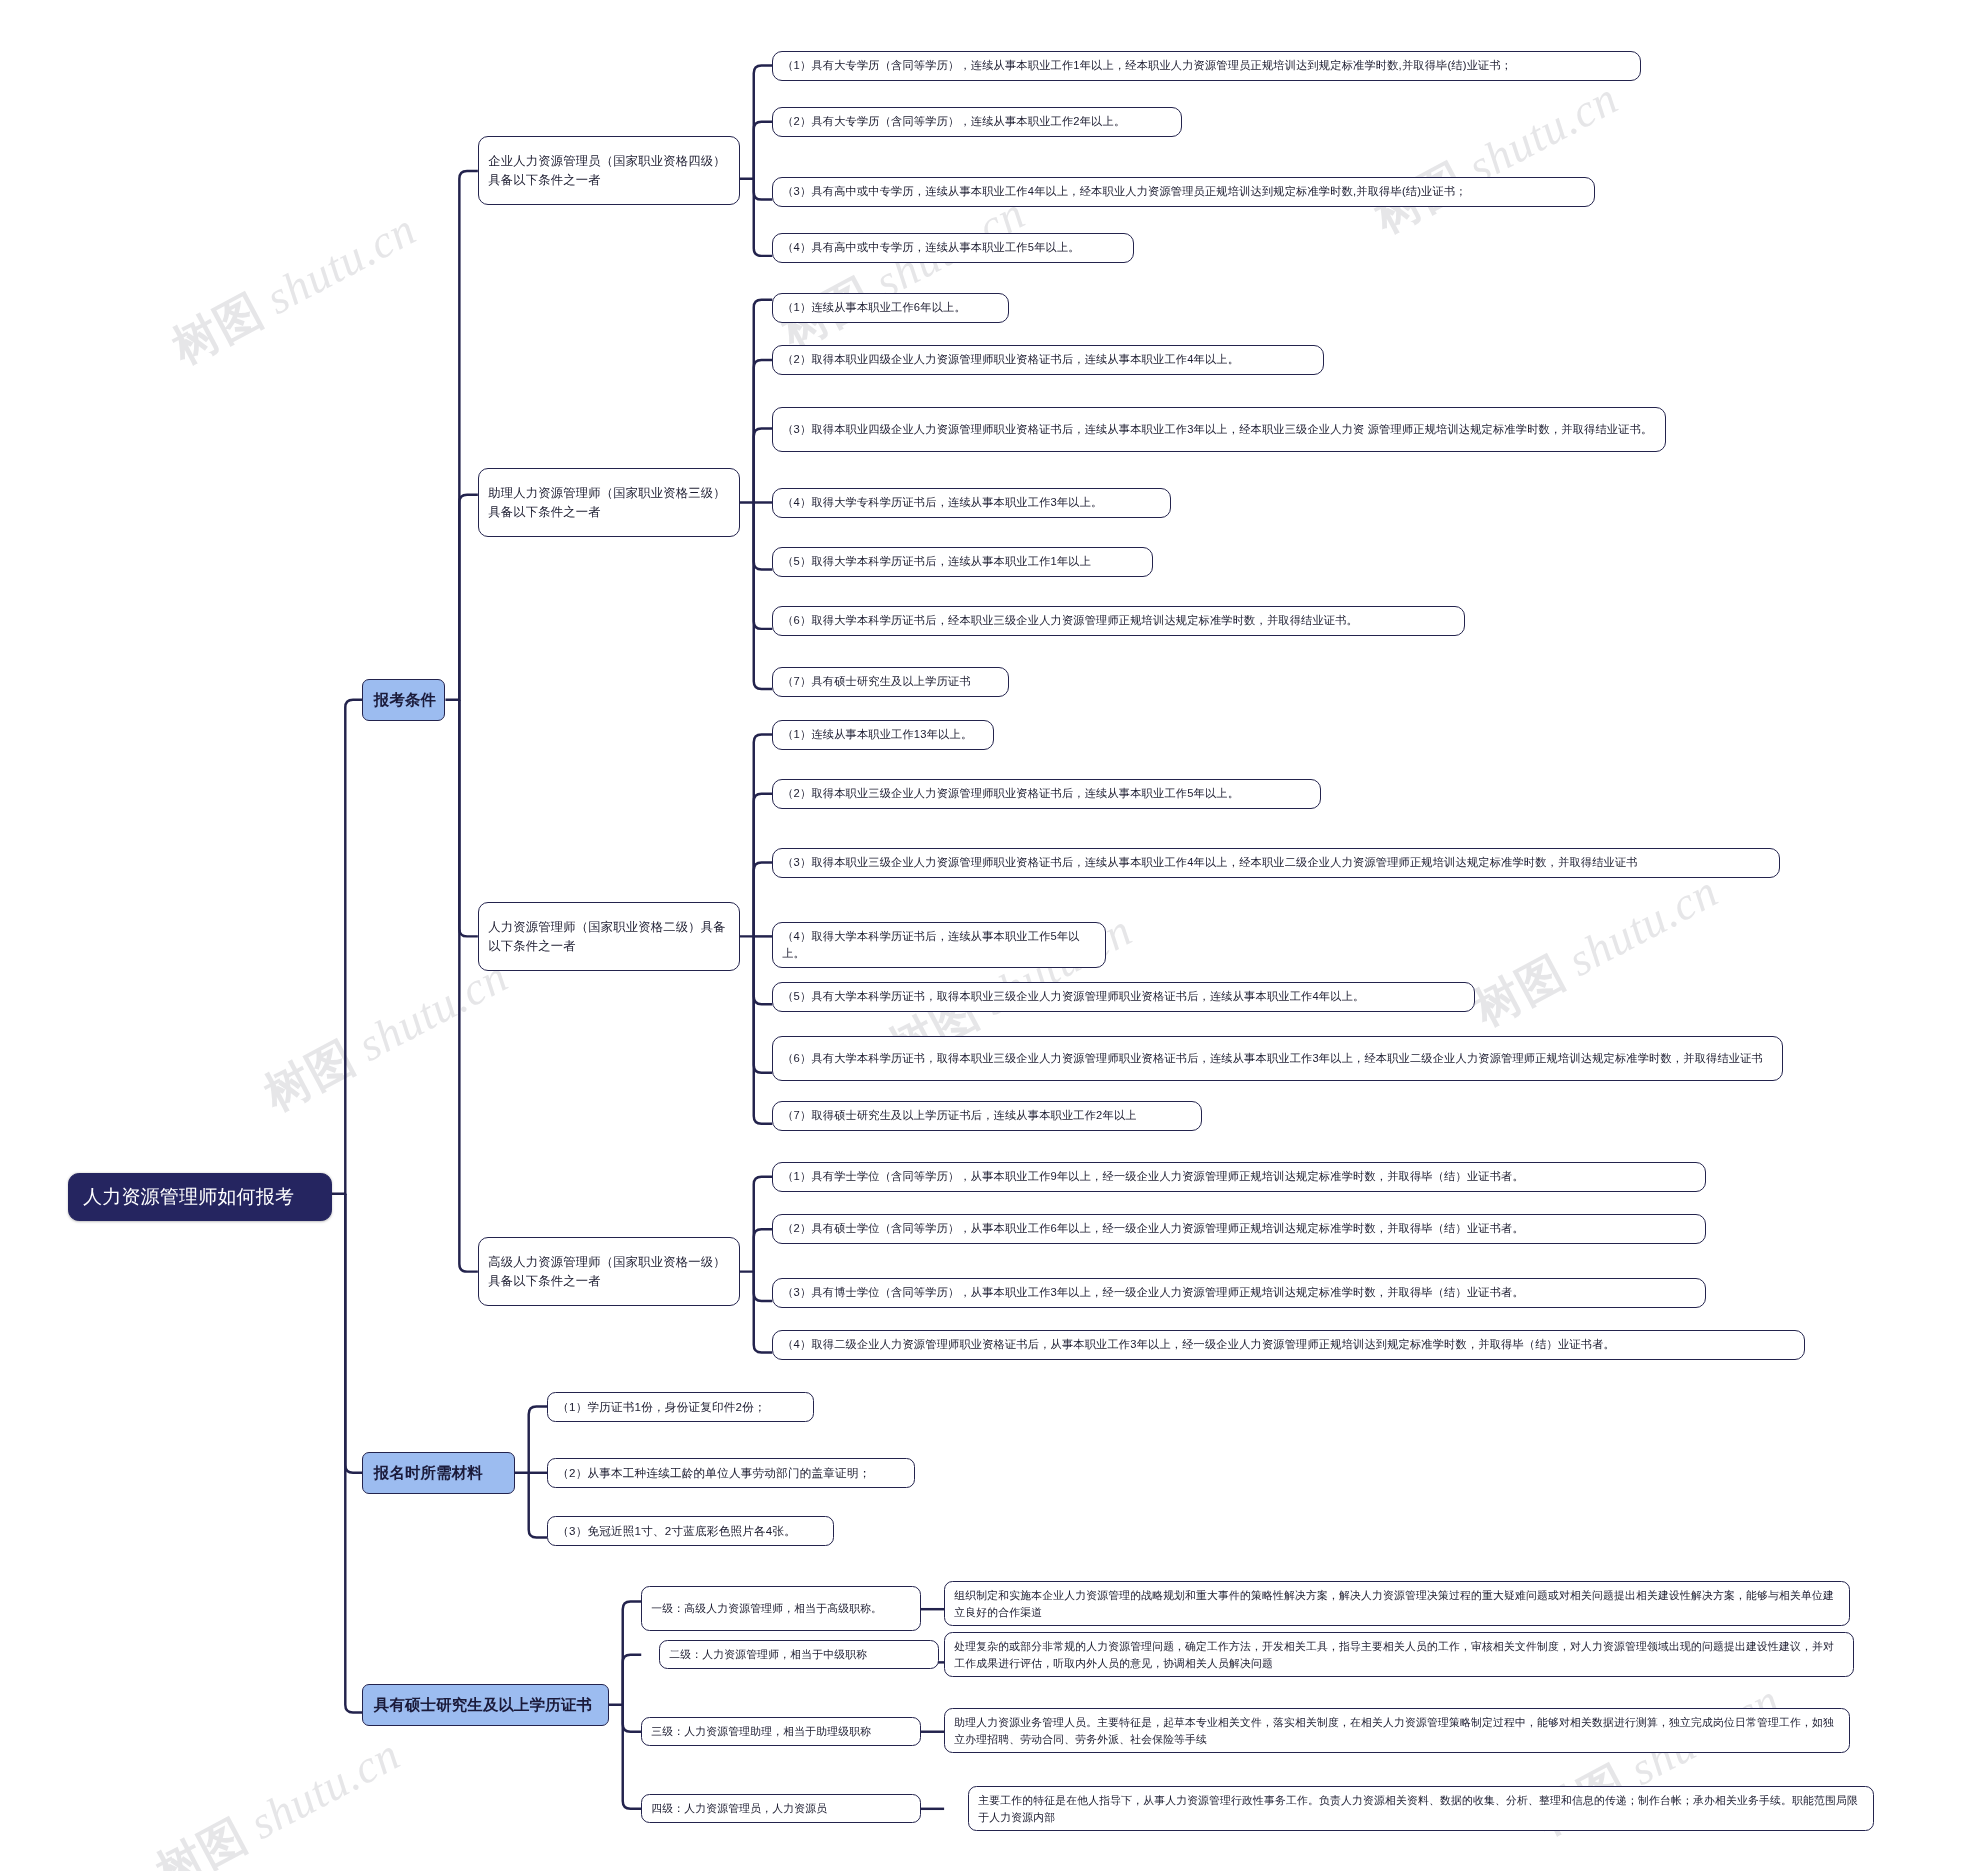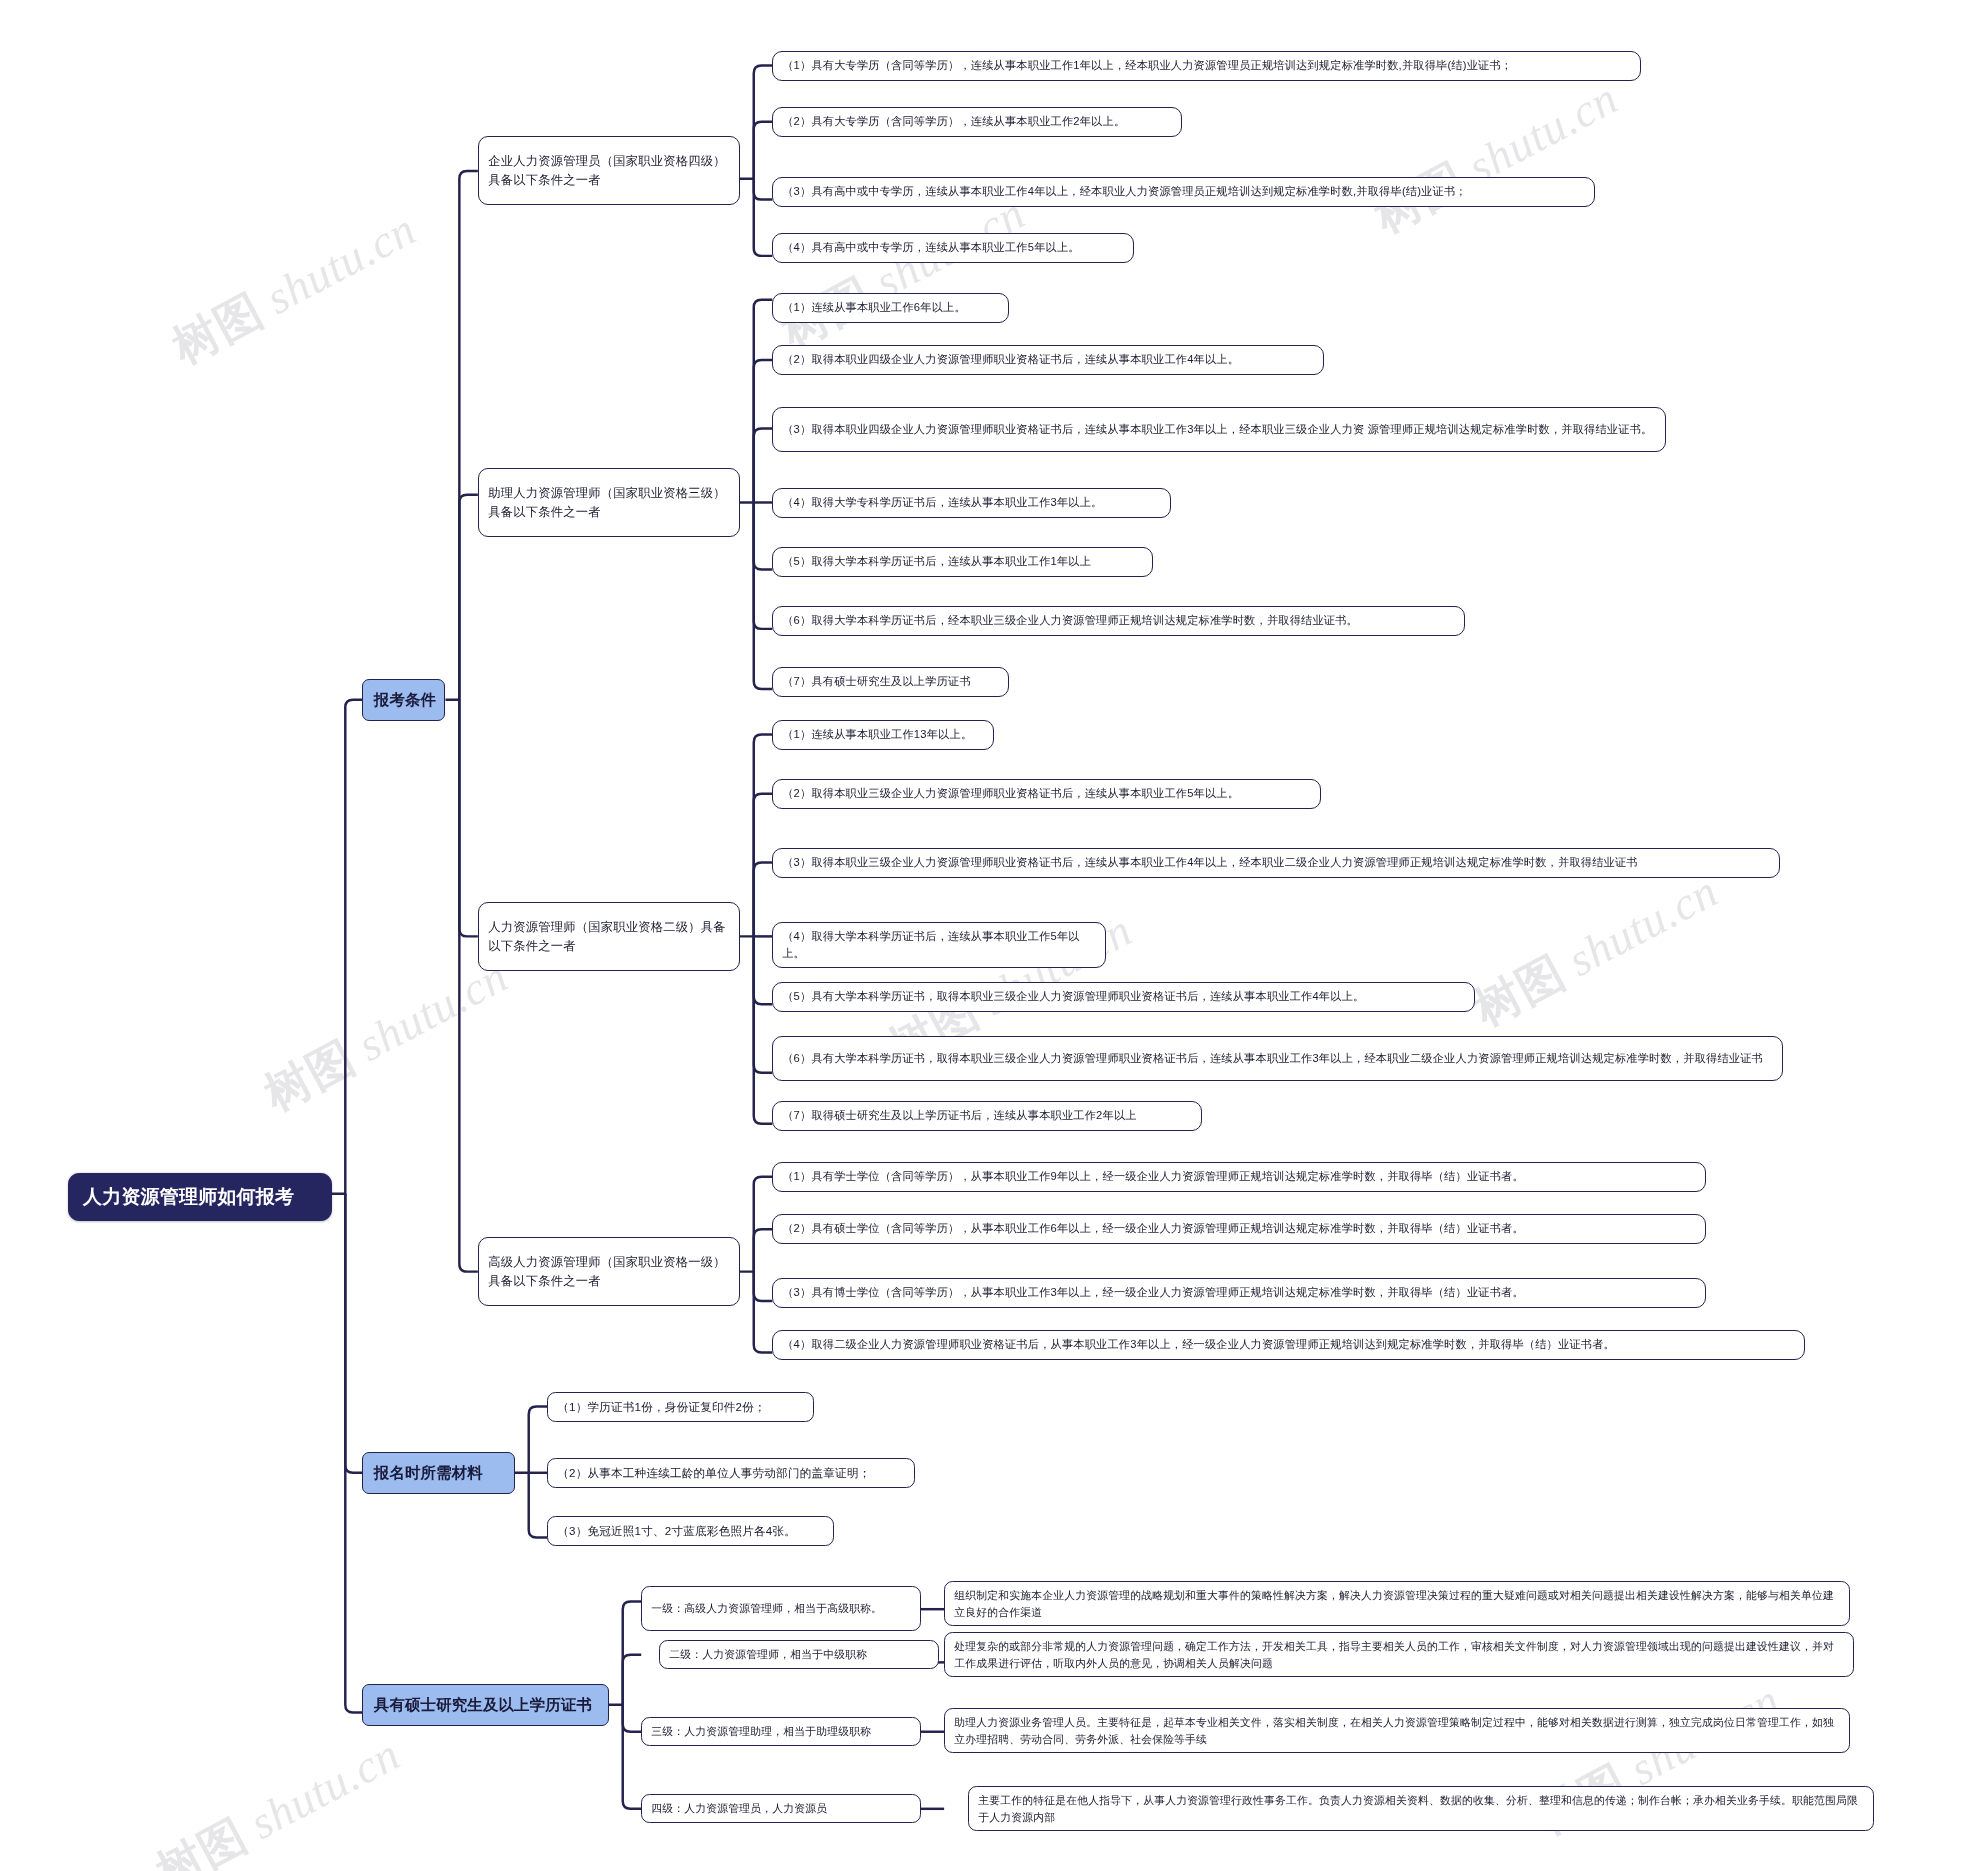--- a/index.html
+++ b/index.html
@@ -56,21 +56,21 @@
     line-height: 1.5;
     letter-spacing: 0.2px;
   }
   .node span { display: block; width: 100%; }
 
   .root {
     background: #252560;
     border-color: #252560;
     color: #ffffff;
     font-size: 19px;
-    font-weight: 700;
+    font-weight: 400;
     border-radius: 10.8px;
     padding: 8.5px 14px;
     justify-content: flex-start;
     box-shadow: 0 0.8px 2.3px rgba(0,0,0,0.25);
   }
   .branch {
     background: #9cbcf0;
     border-color: #23234d;
     color: #1a1a3a;
     font-size: 15.4px;

